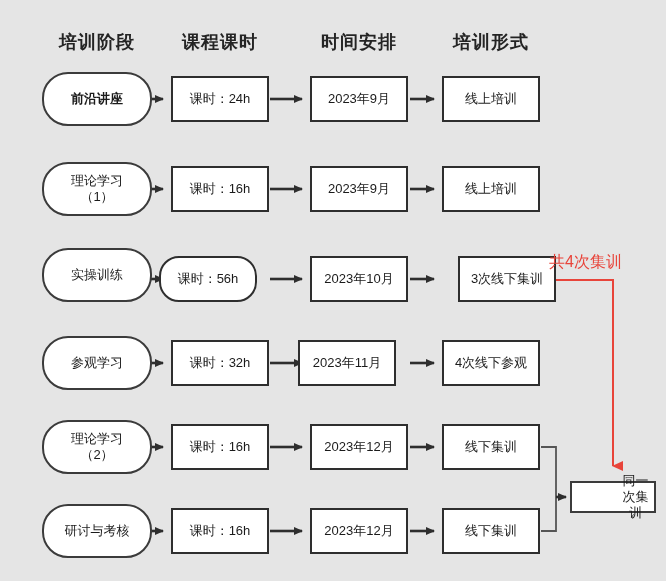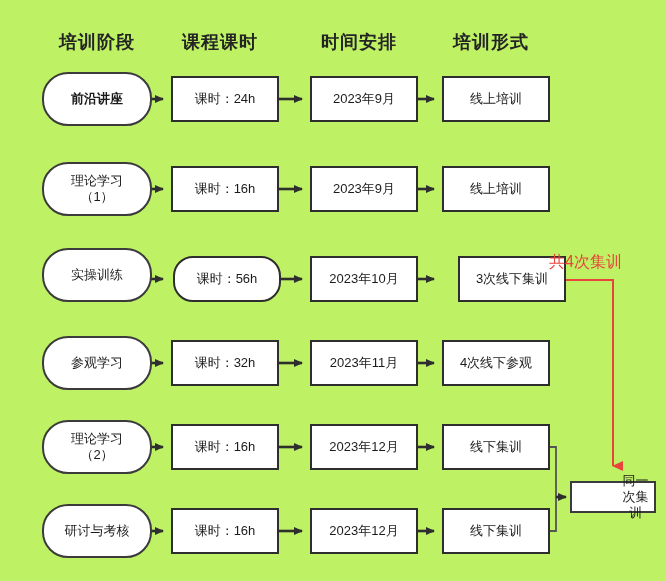--- a/index.html
+++ b/index.html
@@ -8,21 +8,21 @@
     background: #ffffff;
   }
   body {
     font-family: "Liberation Sans", "DejaVu Sans", sans-serif;
     color: #1b1b1b;
   }
   #canvas {
     position: relative;
     width: 666px;
     height: 581px;
-    background: #bef264;
+    background: #e5e5e5;
     overflow: hidden;
   }
 
   
   .col-header {
     position: absolute;
     font-size: 18px;
     font-weight: bold;
     color: #242424;
     letter-spacing: 1px;
@@ -46,21 +46,21 @@
   }
   .stage-node {
     border: 2px solid #3b3b3b;
     border-radius: 26px;
     width: 110px;
     height: 54px;
     font-size: 13px;
   }
   .rect-node {
     border: 2px solid #2e2e2e;
-    width: 108px;
+    width: 98px;
     height: 46px;
     font-size: 13px;
   }
   .merge-node {
     border: 2px solid #3b3b3b;
     width: 86px;
     height: 32px;
     font-size: 13px;
   }
 
@@ -142,27 +142,27 @@
   <div class="node rect-node" style="left:310px; top:76px;">2023年9月</div>
   <div class="node rect-node" style="left:442px; top:76px;">线上培训</div>
 
   <div class="node stage-node" style="left:42px; top:162px;">理论学习
 （1）</div>
   <div class="node rect-node" style="left:171px; top:166px;">课时：16h</div>
   <div class="node rect-node" style="left:310px; top:166px;">2023年9月</div>
   <div class="node rect-node" style="left:442px; top:166px;">线上培训</div>
 
   <div class="node stage-node" style="left:42px; top:248px;">实操训练</div>
-  <div class="node rect-node" style="left:173px; top:256px;border-radius:20px;">课时：56h</div>
+  <div class="node rect-node" style="left:159px; top:256px;border-radius:20px;">课时：56h</div>
   <div class="node rect-node" style="left:310px; top:256px;">2023年10月</div>
   <div class="node rect-node" style="left:442px; top:256px;margin-left:16px;">3次线下集训</div>
 
   <div class="node stage-node" style="left:42px; top:336px;">参观学习</div>
   <div class="node rect-node" style="left:171px; top:340px;">课时：32h</div>
-  <div class="node rect-node" style="left:310px; top:340px;">2023年11月</div>
+  <div class="node rect-node" style="left:298px; top:340px;">2023年11月</div>
   <div class="node rect-node" style="left:442px; top:340px;">4次线下参观</div>
 
   <div class="node stage-node" style="left:42px; top:420px;">理论学习
 （2）</div>
   <div class="node rect-node" style="left:171px; top:424px;">课时：16h</div>
   <div class="node rect-node" style="left:310px; top:424px;">2023年12月</div>
   <div class="node rect-node" style="left:442px; top:424px;">线下集训</div>
 
   <div class="node stage-node" style="left:42px; top:504px;">研讨与考核</div>
   <div class="node rect-node" style="left:171px; top:508px;">课时：16h</div>

